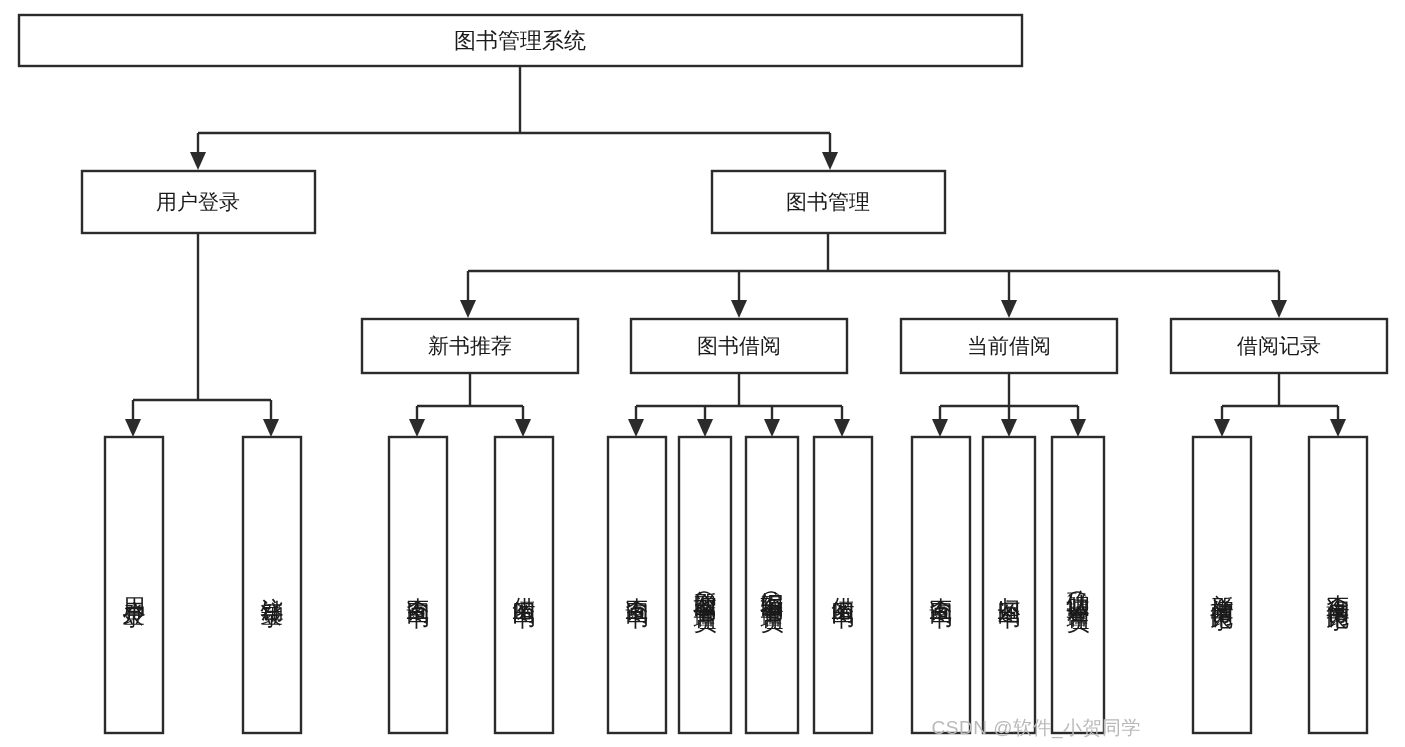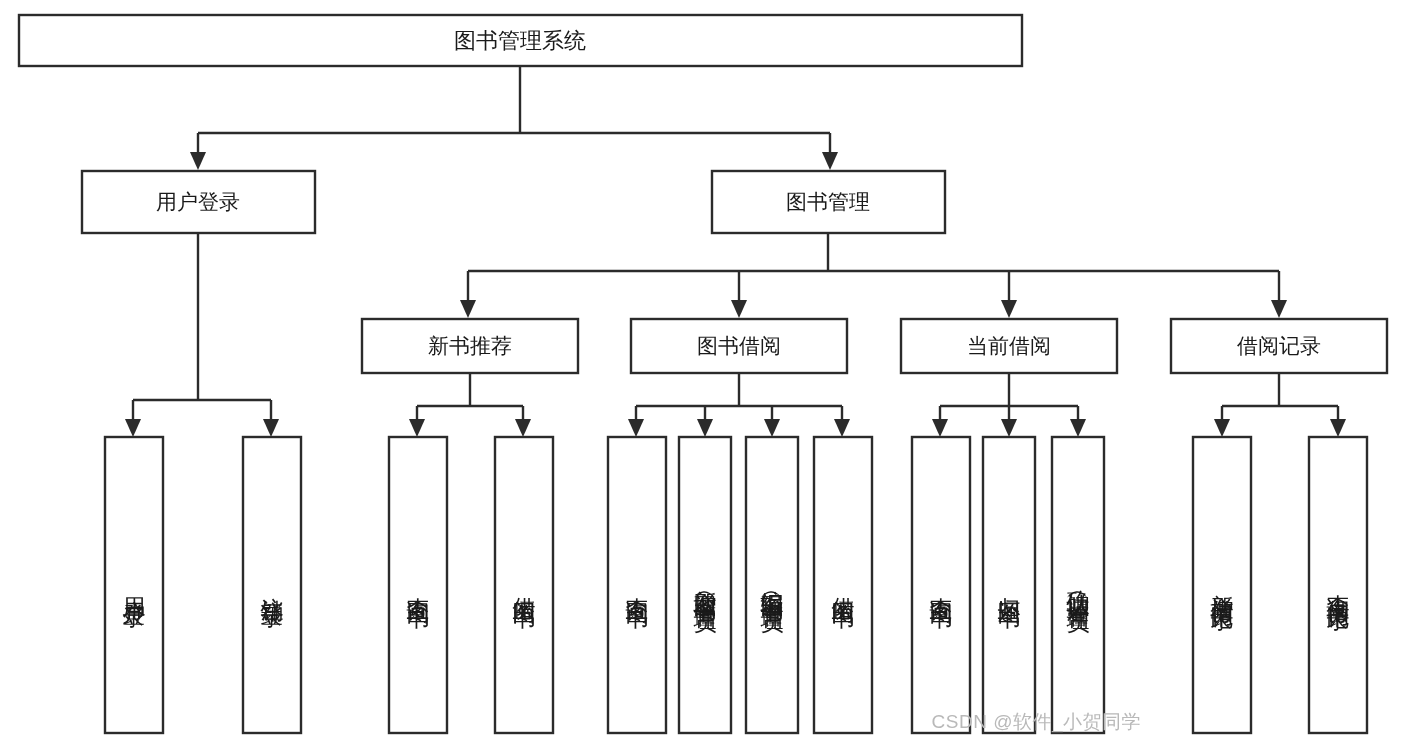--- a/index.html
+++ b/index.html
@@ -67,21 +67,21 @@
     font-size: 23px;
     line-height: 1.18;
     letter-spacing: 3px;
     color: #1a1a1a;
     white-space: nowrap;
     text-align: center;
   }
   .watermark {
     position: absolute;
     right: 8px;
-    bottom: 12px;
+    bottom: 6px;
     font-family: "Liberation Sans", "DejaVu Sans", sans-serif;
     font-size: 19px;
     color: #b9b9b9;
     letter-spacing: 0.5px;
     white-space: nowrap;
   }
 </style>
 </head>
 <body>
 

